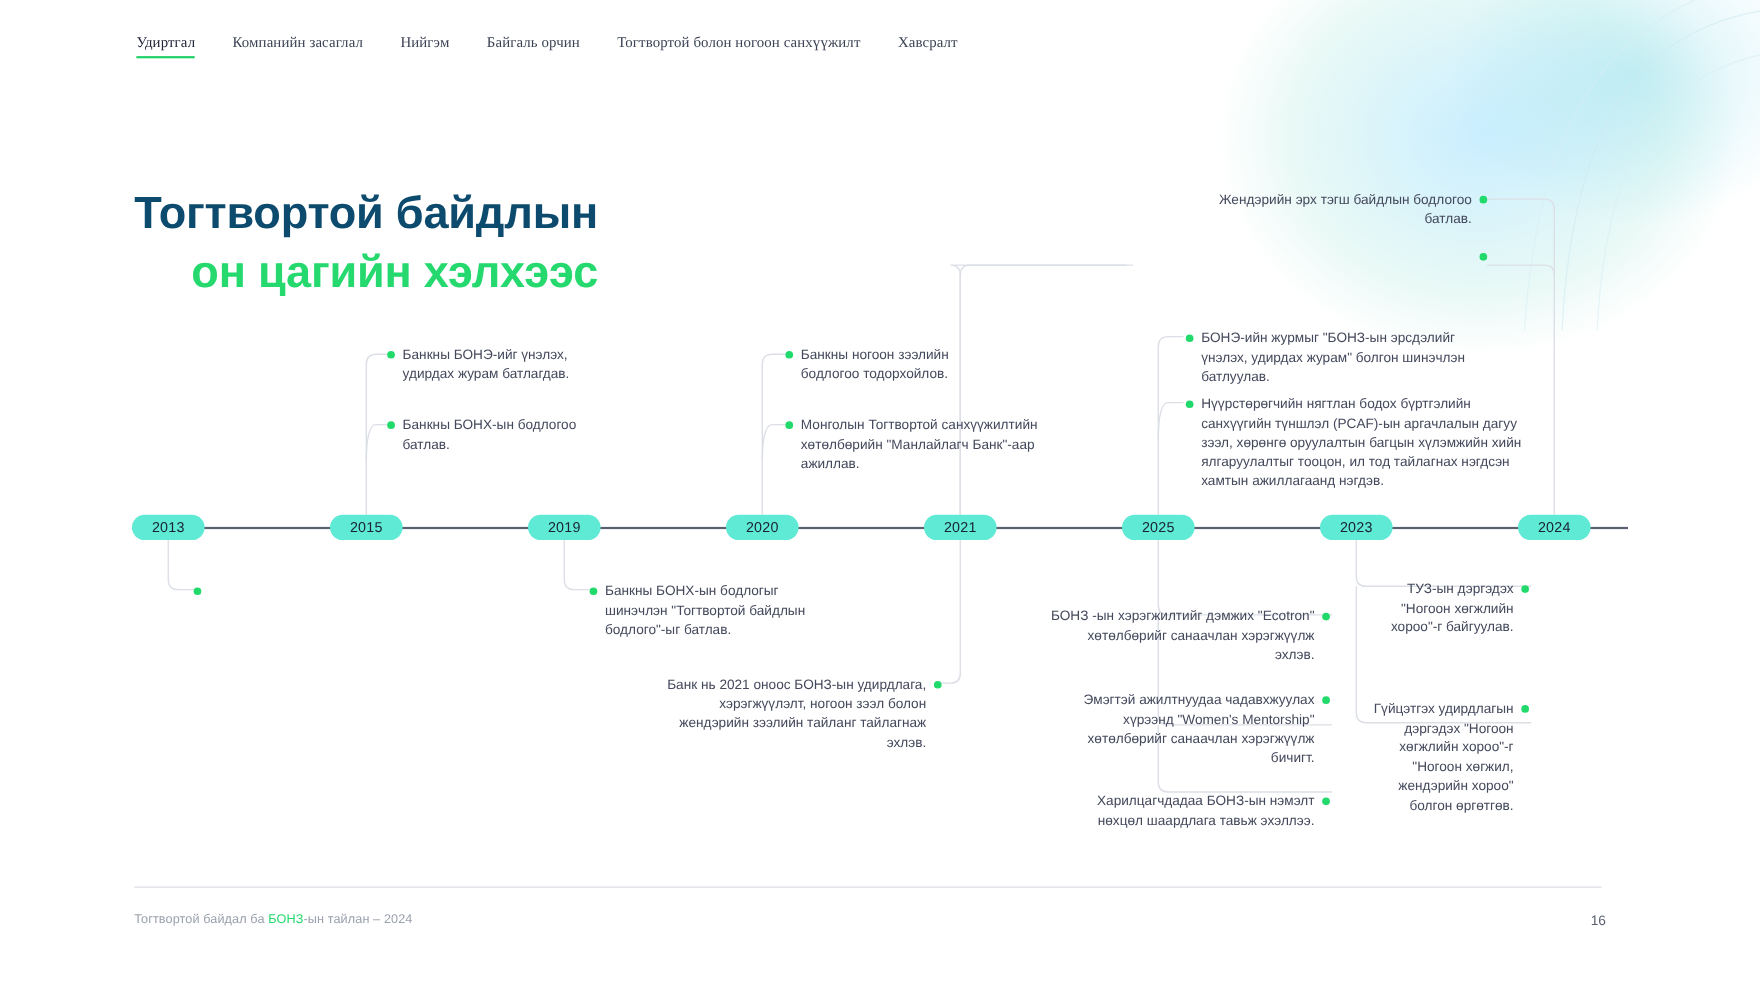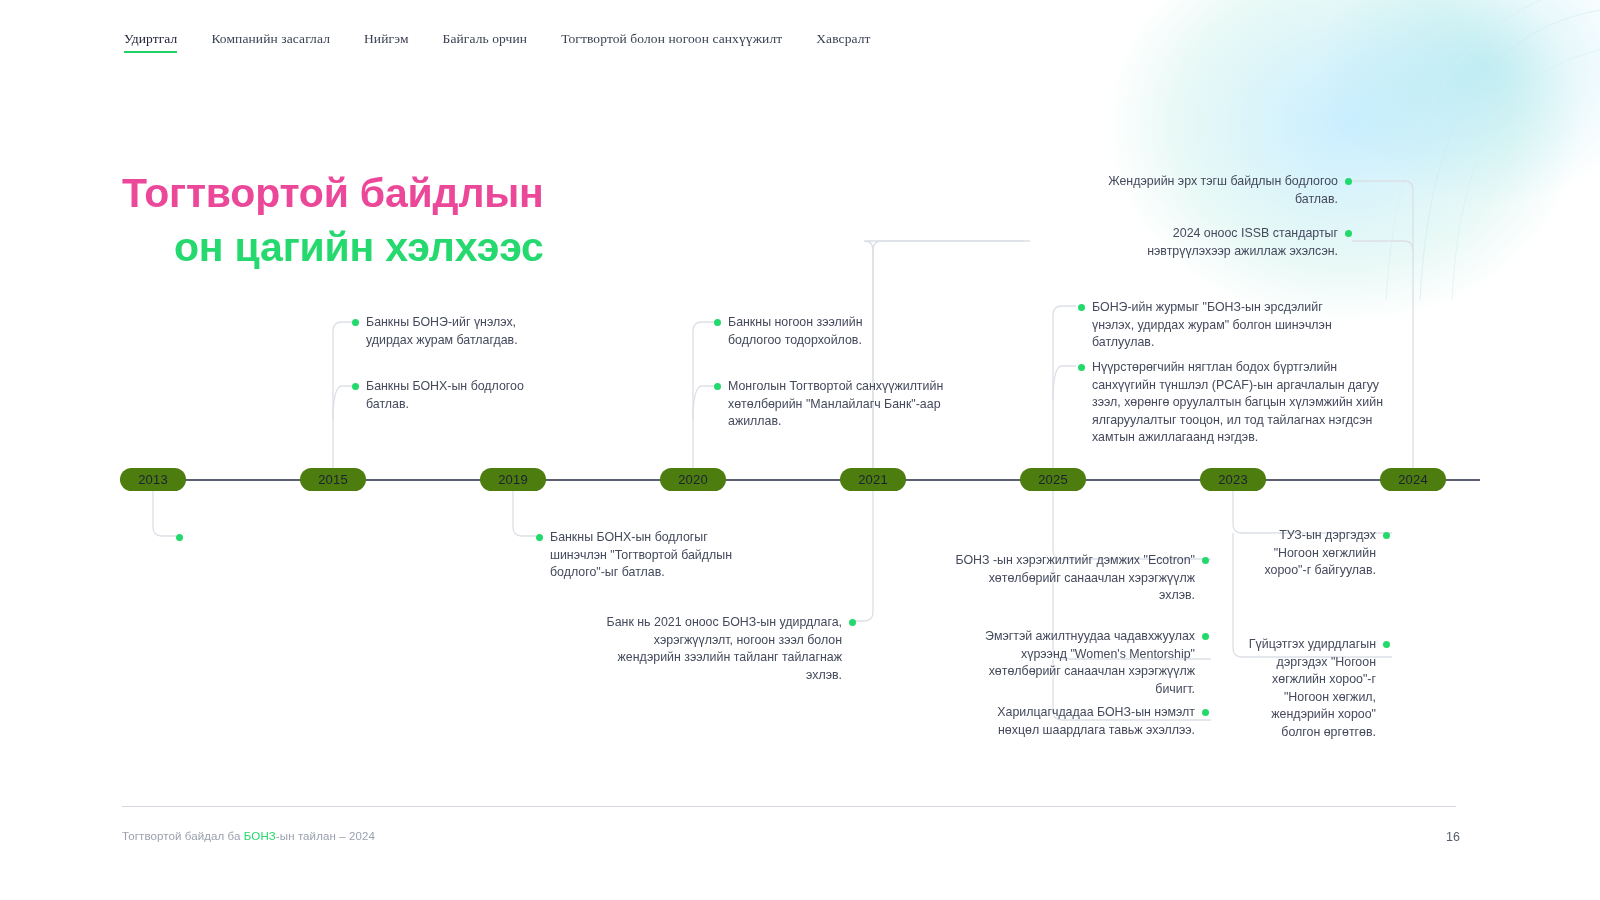--- a/index.html
+++ b/index.html
@@ -65,36 +65,36 @@
 
   
   .title {
     position: absolute;
     left: 122px; top: 166px;
     font-size: 41px;
     font-weight: bold;
     line-height: 1.32;
     letter-spacing: -0.2px;
   }
-  .title .l1 { color: #ec4899; display: block; }
+  .title .l1 { color: #0c4a6e; display: block; }
   .title .l2 { color: #26d96f; display: block; text-align: right; }
 
   
   .axis {
     position: absolute;
     left: 120px; top: 479px;
     width: 1360px; height: 2px;
     background: #5a6070;
   }
   .year {
     position: absolute;
     top: 468px;
     width: 66px; height: 23px;
     border-radius: 12px;
-    background: #4d7c0f;
+    background: #5eead4;
     color: #1b2233;
     font-size: 13px;
     font-weight: 500;
     display: flex; align-items: center; justify-content: center;
     letter-spacing: .2px;
     z-index: 3;
     cursor: pointer;
   }
 
   
@@ -235,21 +235,20 @@
   </div>
 
 
   <div class="ev right" style="left:1100px; top:173px; width:238px;">
     <span class="dot"></span>
     <span>Жендэрийн эрх тэгш байдлын бодлогоо батлав.</span>
   </div>
 
   <div class="ev right" style="left:1100px; top:225px; width:238px;">
     <span class="dot"></span>
-    <span>2024 оноос ISSB стандартыг нэвтрүүлэхээр ажиллаж эхэлсэн.</span>
   </div>
 
   <div class="ev left" style="left:1092px; top:299px; width:254px;">
     <span class="dot"></span>
     <span>БОНЭ-ийн журмыг "БОНЗ-ын эрсдэлийг үнэлэх, удирдах журам" болгон шинэчлэн батлуулав.</span>
   </div>
 
   <div class="ev left" style="left:1092px; top:359px; width:292px;">
     <span class="dot"></span>
     <span>Нүүрстөрөгчийн нягтлан бодох бүртгэлийн санхүүгийн түншлэл (PCAF)-ын аргачлалын дагуу зээл, хөрөнгө оруулалтын багцын хүлэмжийн хийн ялгаруулалтыг тооцон, ил тод тайлагнах нэгдсэн хамтын ажиллагаанд нэгдэв.</span>
@@ -272,21 +271,21 @@
   <div class="ev right" style="left:955px; top:552px; width:240px;">
     <span class="dot"></span>
     <span>БОНЗ -ын хэрэгжилтийг дэмжих "Ecotron" хөтөлбөрийг санаачлан хэрэгжүүлж эхлэв.</span>
   </div>
 
   <div class="ev right" style="left:955px; top:628px; width:240px;">
     <span class="dot"></span>
     <span>Эмэгтэй ажилтнуудаа чадавхжуулах хүрээнд "Women's Mentorship" хөтөлбөрийг санаачлан хэрэгжүүлж бичигт.</span>
   </div>
 
-  <div class="ev right" style="left:955px; top:704px; width:240px;">
+  <div class="ev right" style="left:955px; top:720px; width:240px;">
     <span class="dot"></span>
     <span>Харилцагчдадаа БОНЗ-ын нэмэлт нөхцөл шаардлага тавьж эхэллээ.</span>
   </div>
 
   <div class="ev right" style="left:1246px; top:527px; width:130px;">
     <span class="dot"></span>
     <span>ТУЗ-ын дэргэдэх "Ногоон хөгжлийн хороо"-г байгуулав.</span>
   </div>
 
   <div class="ev right" style="left:1246px; top:636px; width:130px;">

